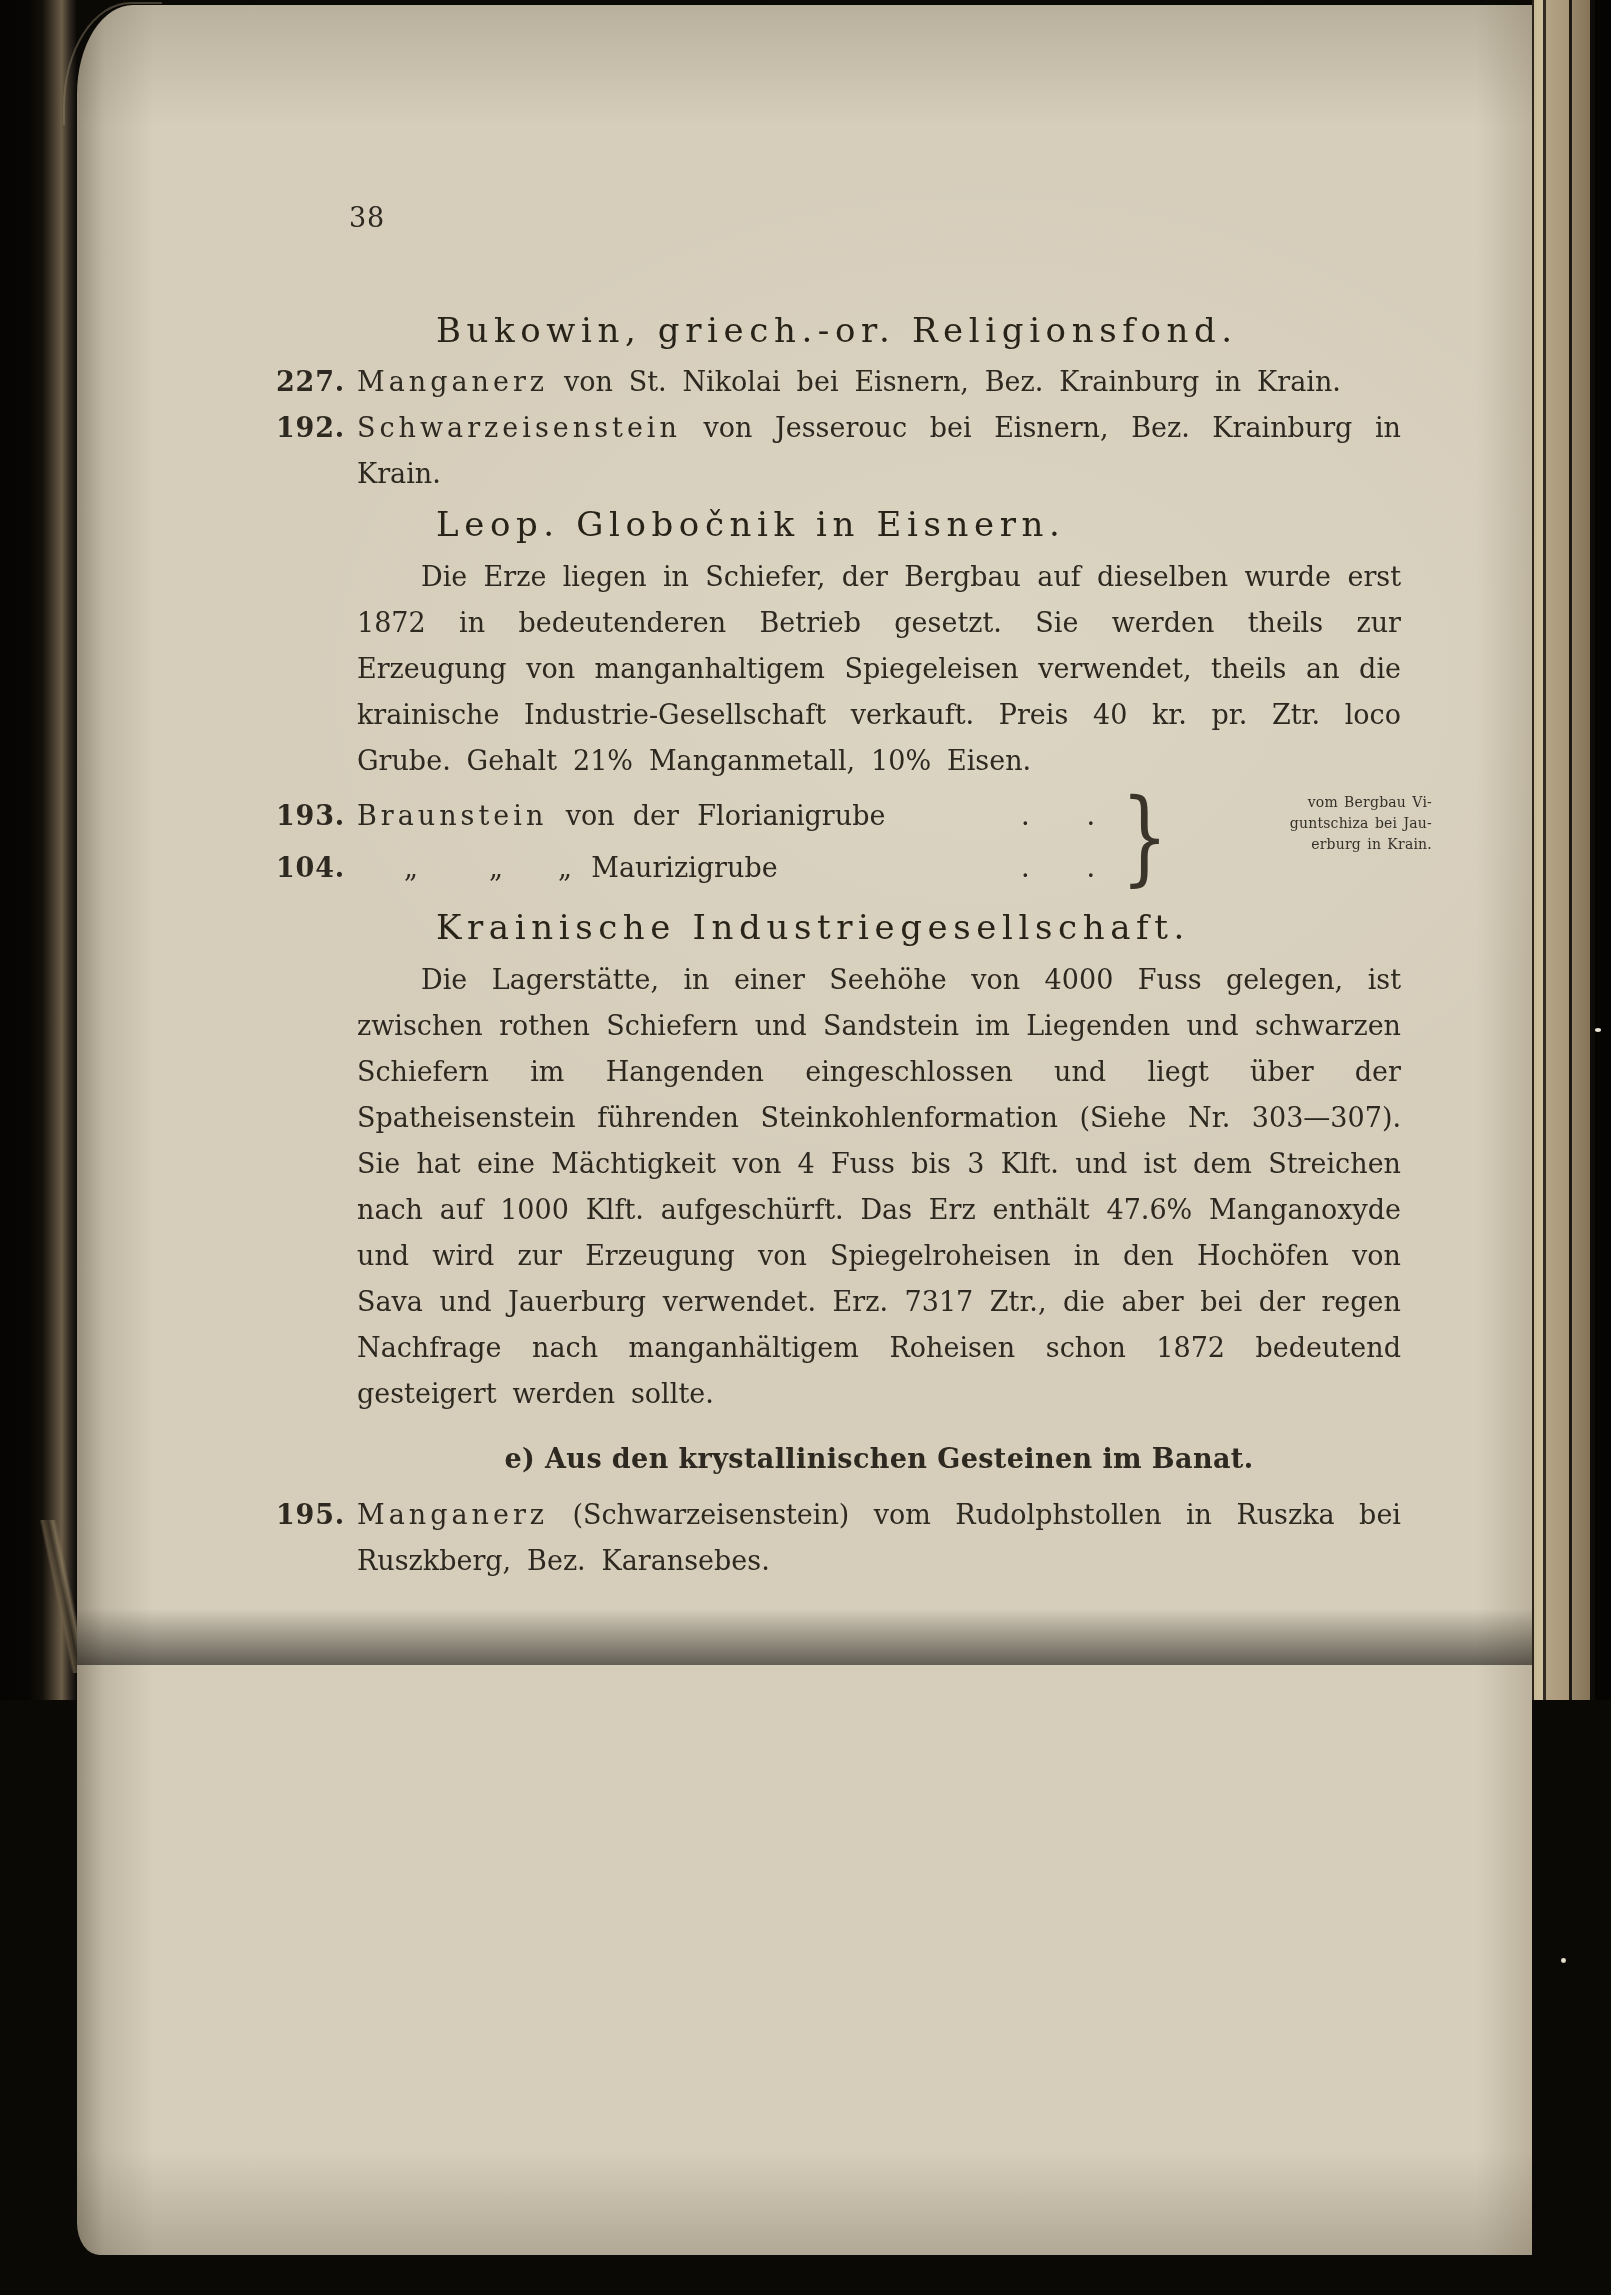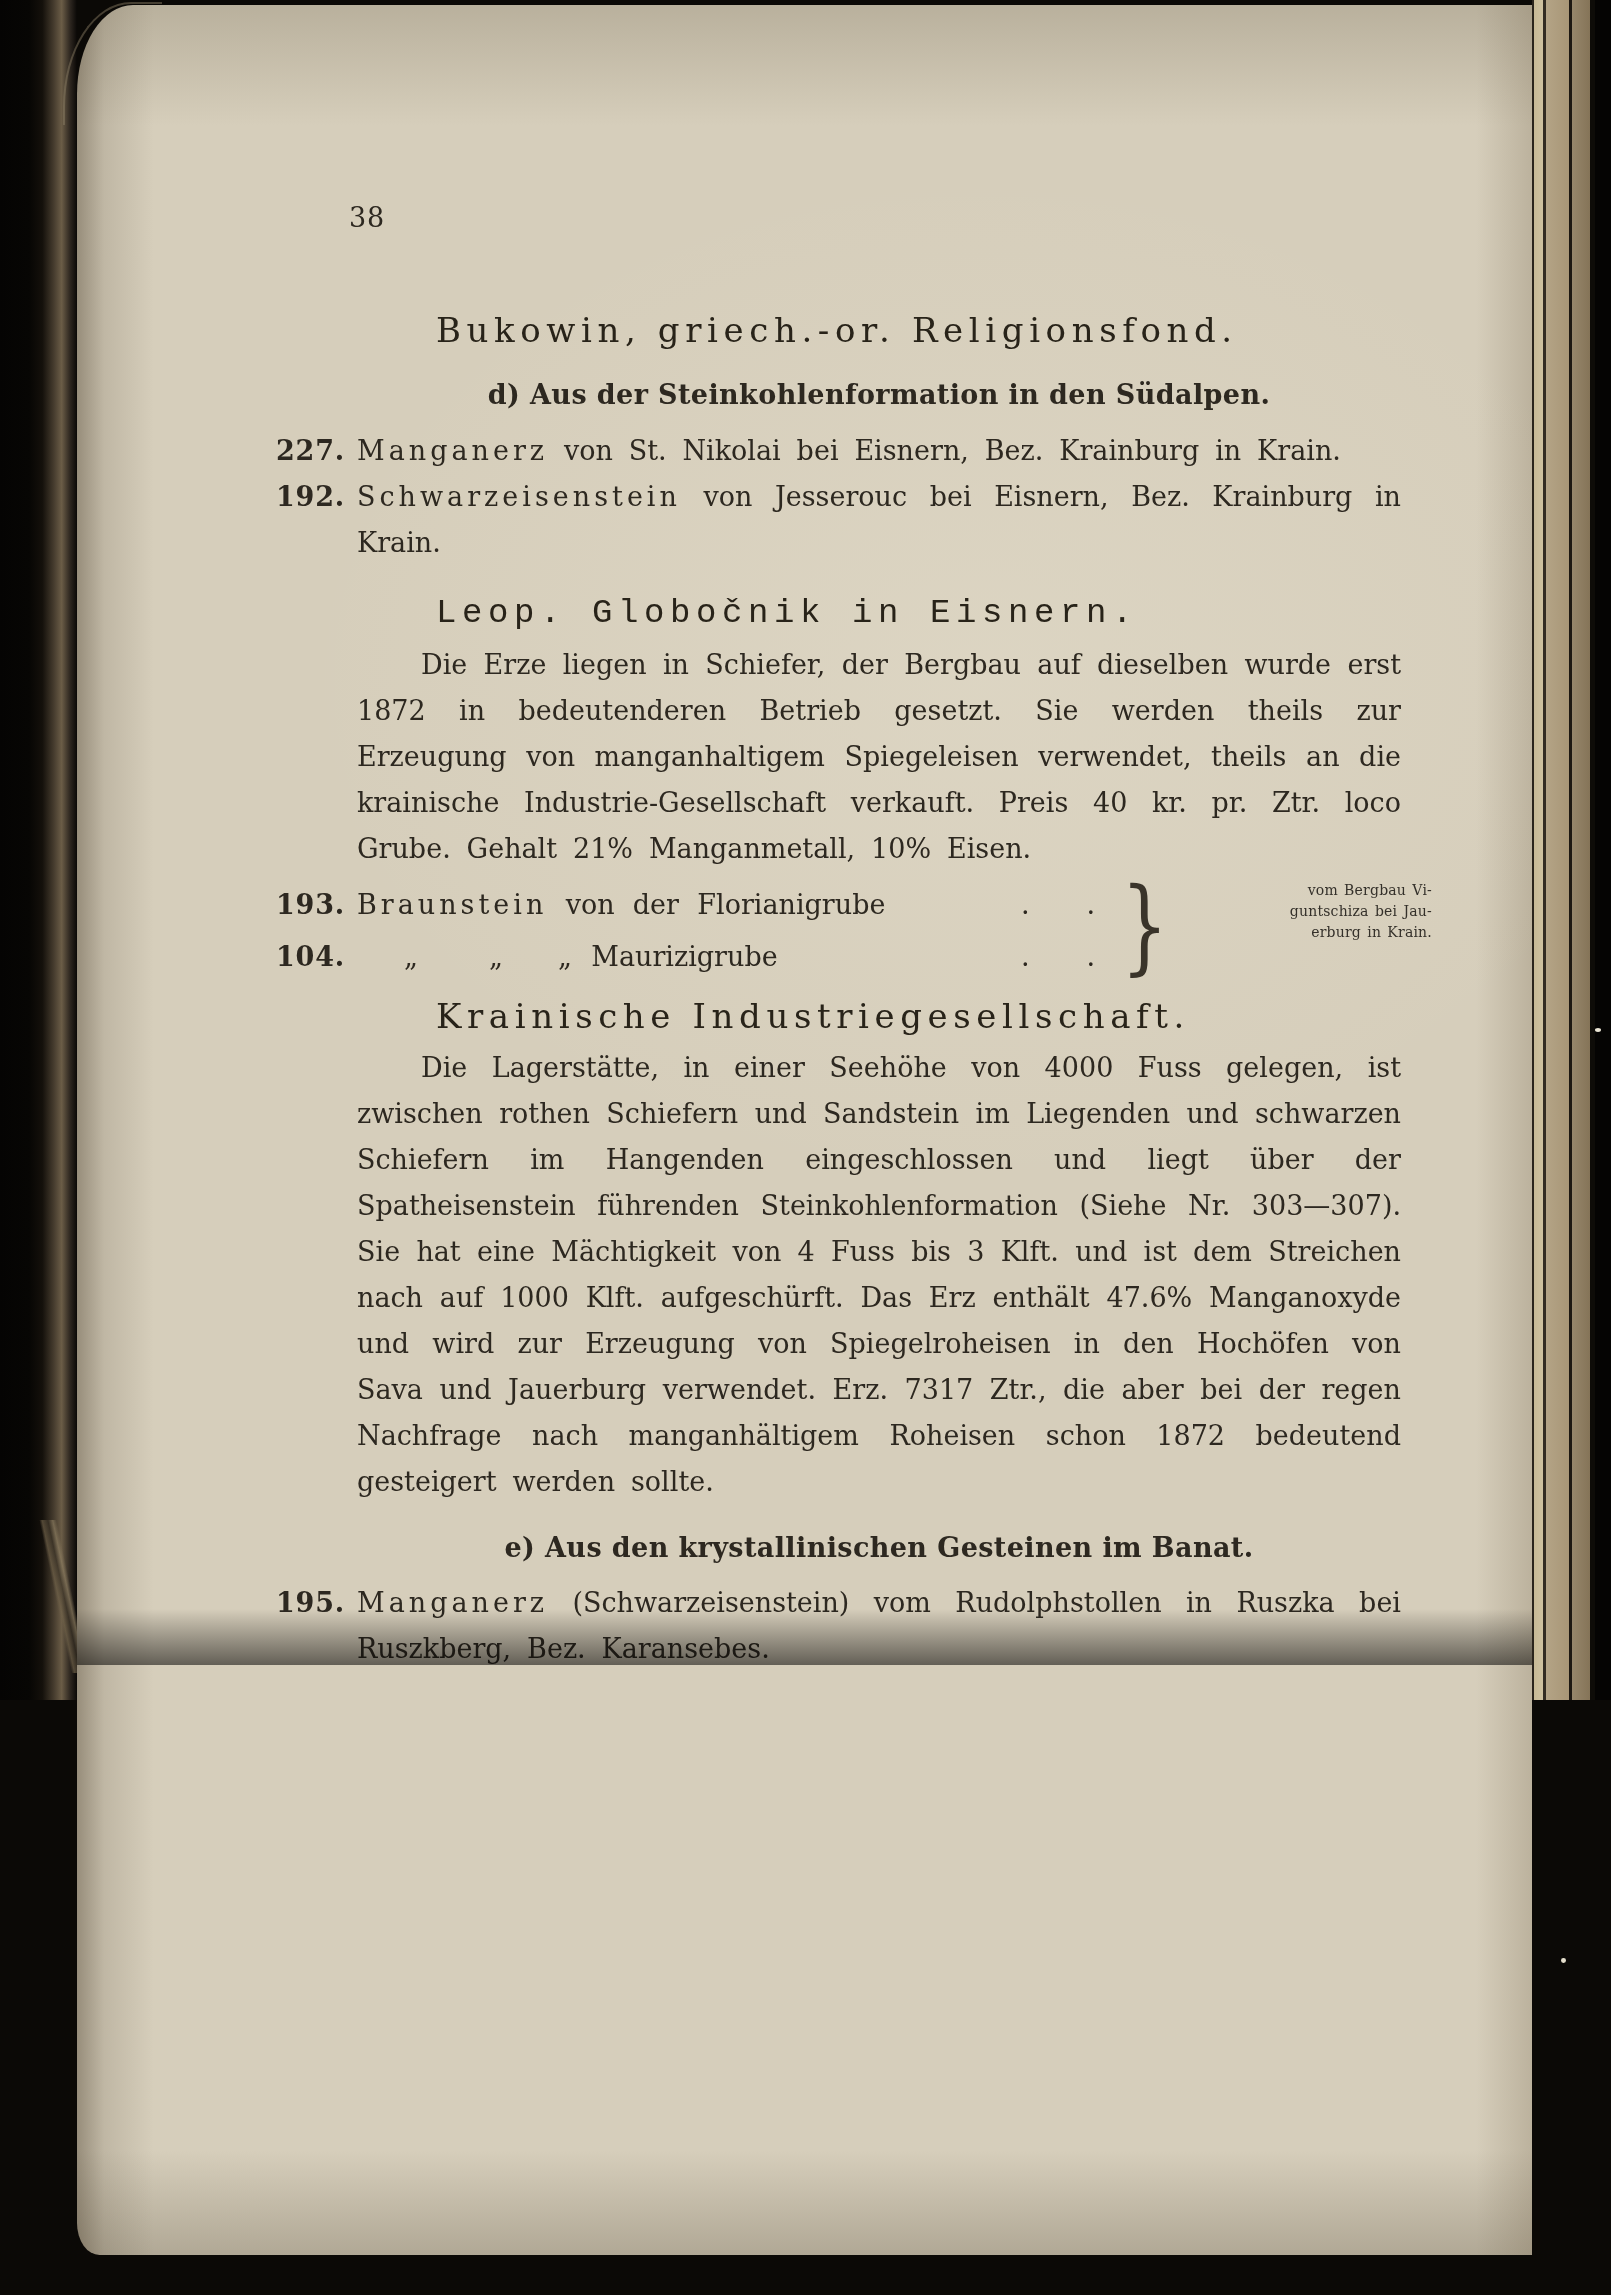--- a/index.html
+++ b/index.html
@@ -114,21 +114,21 @@
   }
   .h-major {
     font-size: 34px;
     line-height: 45px;
     letter-spacing: 5.6px;
     padding-left: 79px;
     margin: 0 0 6.4px 0;
     color: #282319;
     white-space: nowrap;
   }
-  .h2m { margin-top: 25px; font-family: Liberation Mono, monospace; }
+  .h2m { margin-top: 5px; }
   .h3m { margin-top: 11.3px; }
   .para {
     text-align: justify;
     text-indent: 64px;
     word-spacing: 7.3px;
     margin: 0 0 6.4px 0;
   }
   .subhead {
     text-align: center;
     font-weight: 700;
@@ -200,21 +200,20 @@
   <div class="corner-stack"></div>
 
   <div class="page">
     <div class="page-number">38</div>
 
     <div class="text-block">
 
       <div class="h-major">Bukowin, griech.-or. Religionsfond.</div>
 
 
-      <div class="subhead">d) Aus der Steinkohlenformation in den Südalpen.</div>
 
       <div class="entry">
         <span class="num">227.</span><span class="term">Manganerz</span><span> von St. Nikolai bei </span><span class="bold">Eisnern,</span><span> Bez. Krainburg in Krain.</span>
       </div>
 
       <div class="entry">
         <span class="num">192.</span><span class="term">Schwarzeisenstein</span><span> von Jesserouc bei </span><span class="bold">Eisnern,</span><span> Bez. Krainburg in Krain.</span>
       </div>
 
       <div class="h-major h2m">Leop. Globočnik in Eisnern.</div>

